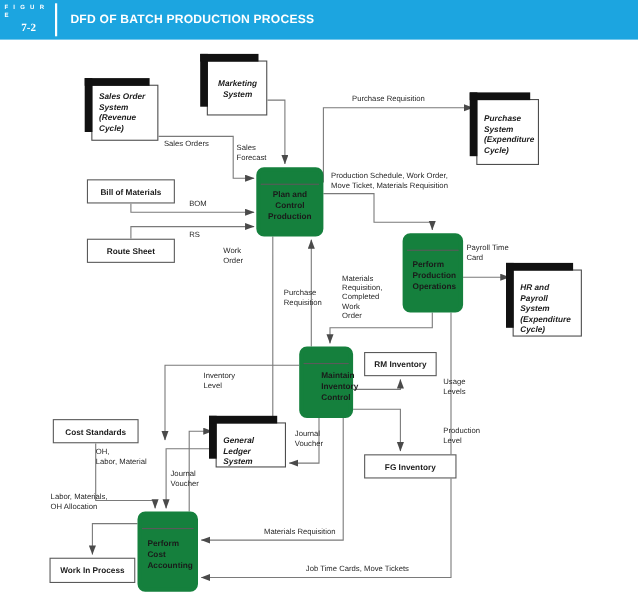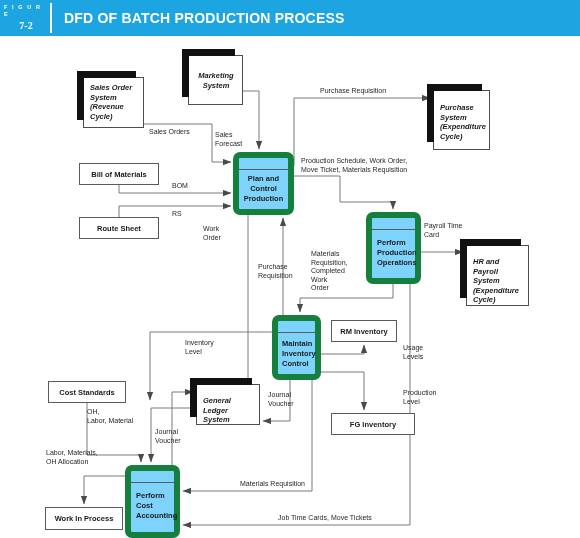--- a/index.html
+++ b/index.html
@@ -10,21 +10,21 @@
   #header{position:absolute;left:0;top:0;width:580px;height:36px;
           background:#1ca5e0;display:flex;align-items:stretch;}
   #fig-block{width:48px;display:flex;flex-direction:column;justify-content:center;
              align-items:center;padding-left:2px;}
   #fig-word{font-size:5.5px;letter-spacing:1.6px;font-weight:bold;color:#ffffff;
             line-height:7px;padding-left:2px;}
   #fig-num{font-size:10px;font-weight:bold;color:#ffffff;line-height:15px;
            font-family:"Liberation Serif","DejaVu Serif",serif;}
   #hdr-rule{width:2px;background:#ffffff;margin:3px 0 3px 0;}
   #hdr-title{flex:1;display:flex;align-items:center;padding-left:12px;
-             font-size:14px;font-weight:bold;color:#ffffff;letter-spacing:.2px;}
+             font-size:11px;font-weight:bold;color:#ffffff;letter-spacing:.2px;}
 
   
   #canvas{position:absolute;left:0;top:36px;width:580px;height:502px;}
   #svg{position:absolute;left:0;top:0;}
 
   
   .node{position:absolute;box-sizing:border-box;}
 
   
   .entity{background:#ffffff;border:1px solid #4d4d4d;
@@ -33,21 +33,21 @@
   .entity .shadow{position:absolute;background:#111111;z-index:-1;}
   .sh-left{left:-7px;top:-7px;width:7px;bottom:7px;}
   .sh-top{left:-7px;top:-7px;right:7px;height:7px;}
 
   
   .store{background:#ffffff;border:1px solid #5a5a5a;
          display:flex;align-items:center;justify-content:center;
          font-size:7.5px;font-weight:bold;z-index:3;}
 
   
-  .process{background:#7dd3fc;border:6px solid #15803d;border-radius:7px;
+  .process{background:#15803d;border:4px solid #15803d;border-radius:7px;
            z-index:3;}
   .process .cap{position:absolute;left:0;right:0;top:11px;height:1px;
                 background:#5a5a5a;}
   .process .ptxt{position:absolute;left:0;right:0;top:16px;
                  text-align:center;font-size:7.5px;font-weight:bold;
                  line-height:10px;}
 
   
   .lbl{position:absolute;font-size:7px;line-height:8.5px;color:#262626;
        z-index:4;white-space:pre;}
@@ -183,21 +183,21 @@
 
   <div class="node process" style="left:366px;top:176px;width:55px;height:72px;">
     <div class="cap"></div>
     <div class="ptxt" style="white-space:pre-line;text-align:left;padding-left:5px;top:20px;">Perform
 Production
 Operations</div>
   </div>
 
   <div class="node process" style="left:272px;top:279px;width:49px;height:65px;">
     <div class="cap"></div>
-    <div class="ptxt" style="white-space:pre-line;text-align:left;padding-left:4px;top:18px;">Maintain
+    <div class="ptxt" style="white-space:pre-line;text-align:left;padding-left:4px;top:18px;margin-left:12px;">Maintain
 Inventory
 Control</div>
   </div>
 
   <div class="node process" style="left:125px;top:429px;width:55px;height:73px;">
     <div class="cap"></div>
     <div class="ptxt" style="white-space:pre-line;text-align:left;padding-left:5px;top:20px;">Perform
 Cost
 Accounting</div>
   </div>

